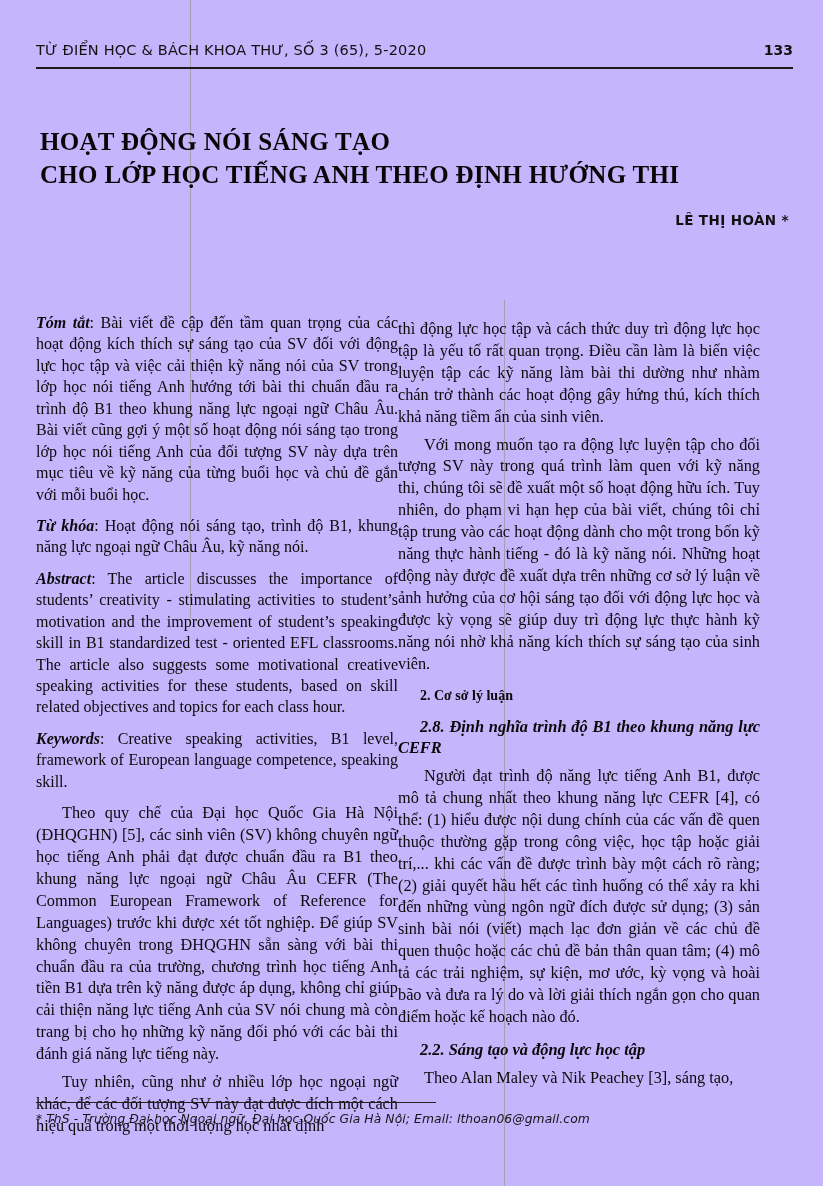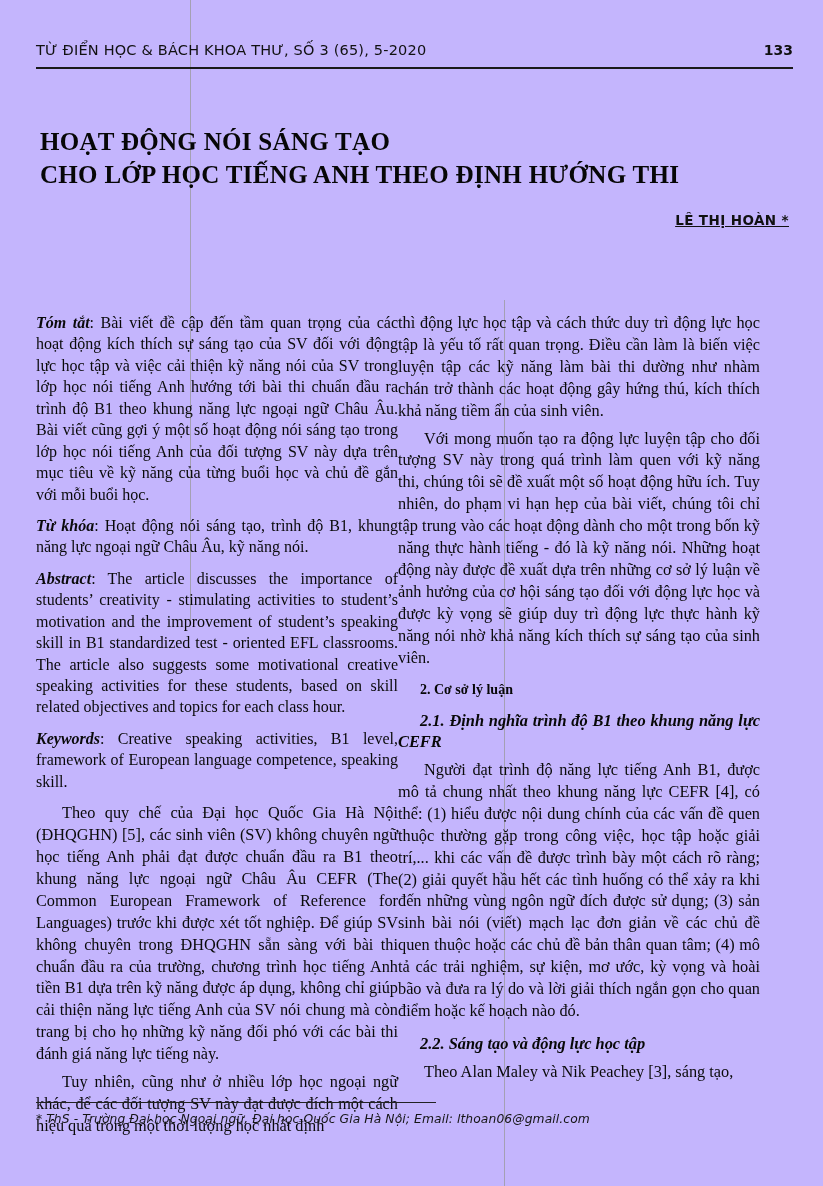--- a/index.html
+++ b/index.html
@@ -79,21 +79,20 @@
   
   #author {
     position: absolute;
     right: 34px;
     top: 212px;
     font-family: "DejaVu Sans", sans-serif;
     font-size: 13.5px;
     font-weight: 700;
     letter-spacing: .4px;
     color: #111;
-    text-decoration: underline;
   }
 
   
   #cols {
     position: absolute;
     left: 36px;
     top: 312px;
     width: 755px;
     display: flex;
   }
@@ -114,21 +113,21 @@
     line-height: 1.34;
     text-align: justify;
     text-indent: 0;
     color: #0a0a0a;
   }
   p.abs .lbl,
   p.body .lbl {
     font-weight: 700;
     font-style: italic;
   }
-  p.noind { text-indent: 0; }
+  p.noind { text-indent: 0; margin-top: 6px; }
 
   h2.sec {
     margin: 12px 0 7px 0;
     font-size: 14px;
     font-weight: 700;
     text-indent: 22px;
     line-height: 1.3;
     color: #080808;
   }
   h3.subsec {
@@ -204,21 +203,21 @@
     </div>
 
     <div class="col">
 
       <p class="body noind">thì động lực học tập và cách thức duy trì động lực học tập là yếu tố rất quan trọng. Điều cần làm là biến việc luyện tập các kỹ năng làm bài thi dường như nhàm chán trở thành các hoạt động gây hứng thú, kích thích khả năng tiềm ẩn của sinh viên.</p>
 
       <p class="body">Với mong muốn tạo ra động lực luyện tập cho đối tượng SV này trong quá trình làm quen với kỹ năng thi, chúng tôi sẽ đề xuất một số hoạt động hữu ích. Tuy nhiên, do phạm vi hạn hẹp của bài viết, chúng tôi chỉ tập trung vào các hoạt động dành cho một trong bốn kỹ năng thực hành tiếng - đó là kỹ năng nói. Những hoạt động này được đề xuất dựa trên những cơ sở lý luận về ảnh hưởng của cơ hội sáng tạo đối với động lực học và được kỳ vọng sẽ giúp duy trì động lực thực hành kỹ năng nói nhờ khả năng kích thích sự sáng tạo của sinh viên.</p>
 
       <h2 class="sec">2. Cơ sở lý luận</h2>
 
-      <h3 class="subsec">2.1. Định nghĩa trình độ B1 theo khung năng lực CEFR</h3>
+      <h3 class="subsec">2.8. Định nghĩa trình độ B1 theo khung năng lực CEFR</h3>
 
       <p class="body">Người đạt trình độ năng lực tiếng Anh B1, được mô tả chung nhất theo khung năng lực CEFR [4], có thể: (1) hiểu được nội dung chính của các vấn đề quen thuộc thường gặp trong công việc, học tập hoặc giải trí,... khi các vấn đề được trình bày một cách rõ ràng; (2) giải quyết hầu hết các tình huống có thể xảy ra khi đến những vùng ngôn ngữ đích được sử dụng; (3) sản sinh bài nói (viết) mạch lạc đơn giản về các chủ đề quen thuộc hoặc các chủ đề bản thân quan tâm; (4) mô tả các trải nghiệm, sự kiện, mơ ước, kỳ vọng và hoài bão và đưa ra lý do và lời giải thích ngắn gọn cho quan điểm hoặc kế hoạch nào đó.</p>
 
       <h3 class="subsec">2.2. Sáng tạo và động lực học tập</h3>
 
       <p class="body">Theo Alan Maley và Nik Peachey [3], sáng tạo,</p>
 
     </div>
   </div>
 

